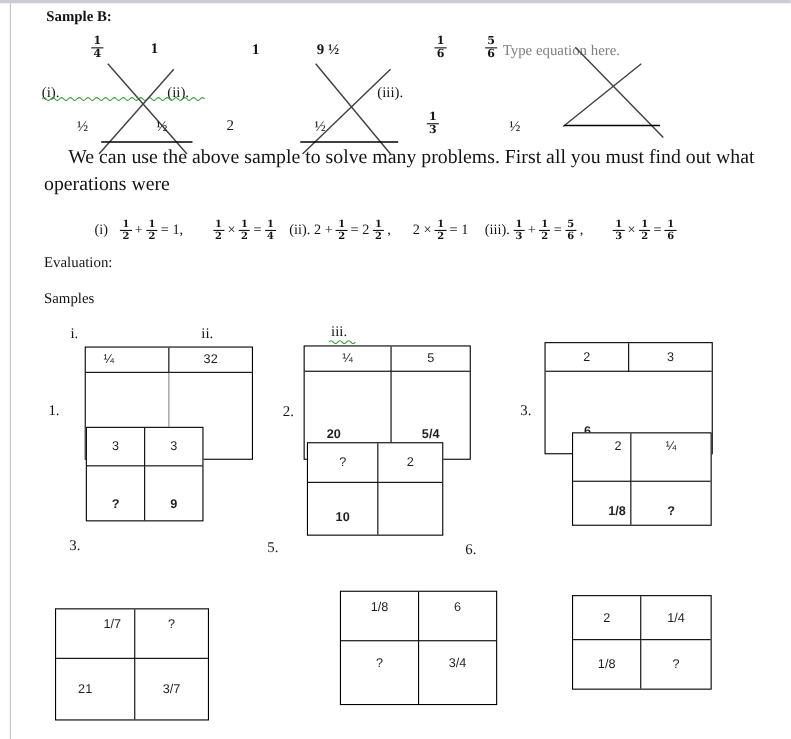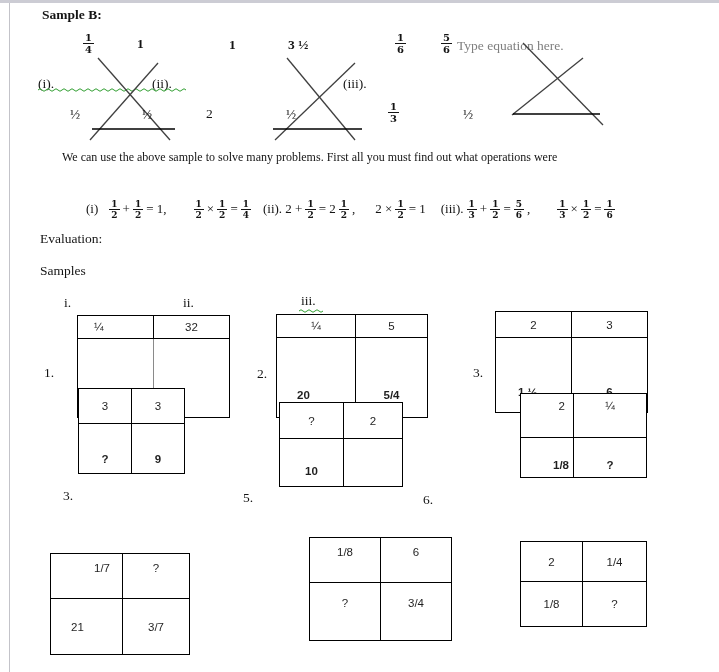--- a/index.html
+++ b/index.html
@@ -56,21 +56,21 @@
   <div class="abs" id="pageedge"></div>
 
   <div class="abs serif bold" style="left:42px;top:7px;font-size:13.5px;">Sample B:</div>
 
   <span class="abs bigfrac" style="left:81px;top:32px;">
     <span class="num">1</span>
     <span class="den">4</span>
   </span>
   <span class="abs serif semibold" style="left:137px;top:36px;">1</span>
   <span class="abs serif semibold" style="left:229px;top:37px;">1</span>
-  <span class="abs serif semibold" style="left:288px;top:37px;">3 ½</span>
+  <span class="abs serif semibold" style="left:288px;top:37px;">9 ½</span>
   <span class="abs bigfrac" style="left:393px;top:32px;">
     <span class="num">1</span>
     <span class="den">6</span>
   </span>
   <span class="abs bigfrac" style="left:439px;top:32px;">
     <span class="num">5</span>
     <span class="den">6</span>
   </span>
   <span class="abs serif gray" style="left:457px;top:38px;font-size:13.5px;">Type equation here.</span>
 
@@ -101,21 +101,21 @@
   <span class="abs serif" style="left:70px;top:107px;">½</span>
   <span class="abs serif" style="left:142px;top:107px;">½</span>
   <span class="abs serif" style="left:206px;top:106px;">2</span>
   <span class="abs serif" style="left:286px;top:107px;">½</span>
   <span class="abs bigfrac" style="left:386px;top:101px;">
     <span class="num">1</span>
     <span class="den">3</span>
   </span>
   <span class="abs serif" style="left:463px;top:107px;">½</span>
 
-  <div class="abs serif" style="left:40px;top:145px;width:655px;line-height:25px;font-size:12px;">
+  <div class="abs serif" style="left:40px;top:130px;width:655px;line-height:25px;font-size:18px;">
     <div style="text-indent:22px;">We can use the above sample to solve many problems. First all you must find out what operations were</div>
   </div>
 
   <div class="abs" id="eqrow"><span class="eqtext">(i)</span><span style="display: inline-block; width: 8px;"></span><span class="frac"><span class="num">1</span><span class="den">2</span></span><span class="eqtext">+</span><span class="frac"><span class="num">1</span><span class="den">2</span></span><span class="eqtext">= 1,</span><span style="display: inline-block; width: 24px;"></span><span class="frac"><span class="num">1</span><span class="den">2</span></span><span class="eqtext">×</span><span class="frac"><span class="num">1</span><span class="den">2</span></span><span class="eqtext">=</span><span class="frac"><span class="num">1</span><span class="den">4</span></span><span style="display: inline-block; width: 9px;"></span><span class="eqtext">(ii). 2 +</span><span class="frac"><span class="num">1</span><span class="den">2</span></span><span class="eqtext">= 2</span><span class="frac"><span class="num">1</span><span class="den">2</span></span><span class="eqtext">,</span><span style="display: inline-block; width: 18px;"></span><span class="eqtext">2 ×</span><span class="frac"><span class="num">1</span><span class="den">2</span></span><span class="eqtext">= 1</span><span style="display: inline-block; width: 13px;"></span><span class="eqtext">(iii).</span><span class="frac"><span class="num">1</span><span class="den">3</span></span><span class="eqtext">+</span><span class="frac"><span class="num">1</span><span class="den">2</span></span><span class="eqtext">=</span><span class="frac"><span class="num">5</span><span class="den">6</span></span><span class="eqtext">,</span><span style="display: inline-block; width: 24px;"></span><span class="frac"><span class="num">1</span><span class="den">3</span></span><span class="eqtext">×</span><span class="frac"><span class="num">1</span><span class="den">2</span></span><span class="eqtext">=</span><span class="frac"><span class="num">1</span><span class="den">6</span></span></div>
 
   <div class="abs serif" style="left:40px;top:231px;">Evaluation:</div>
   <div class="abs serif" style="left:40px;top:263px;">Samples</div>
 
   <span class="abs plabel" style="left:64px;top:295px;">i.</span>
   <span class="abs plabel" style="left:183px;top:295px;">ii.</span>
@@ -151,21 +151,20 @@
   <div class="tbl" style="left:279px;top:402px;width:124px;height:85px;grid-template-columns:64px 1fr;grid-template-rows:36px 1fr;">
     <div class="cell br bb">?</div>
     <div class="cell bb">2</div>
     <div class="cell br a-bot" style="padding-bottom:9px;">10</div>
     <div class="cell"></div>
   </div>
 
   <div class="tbl" style="left:495px;top:311px;width:153px;height:102px;grid-template-columns:76px 1fr;grid-template-rows:26px 1fr;">
     <div class="cell br bb">2</div>
     <div class="cell bb">3</div>
-    <div class="cell br a-bot j-left" style="padding-bottom:14px;padding-left:22px;">1 ½</div>
     <div class="cell a-bot" style="padding-bottom:14px;">6</div>
   </div>
 
   <div class="tbl" style="left:520px;top:393px;width:127px;height:85px;grid-template-columns:53px 1fr;grid-template-rows:44px 1fr;">
     <div class="cell br bb a-top j-right" style="padding-top:6px;padding-right:8px;">2</div>
     <div class="cell bb a-top" style="padding-top:6px;">¼</div>
     <div class="cell br a-bot j-right" style="padding-bottom:6px;padding-right:4px;">1/8</div>
     <div class="cell a-bot" style="padding-bottom:6px;">?</div>
   </div>
 

